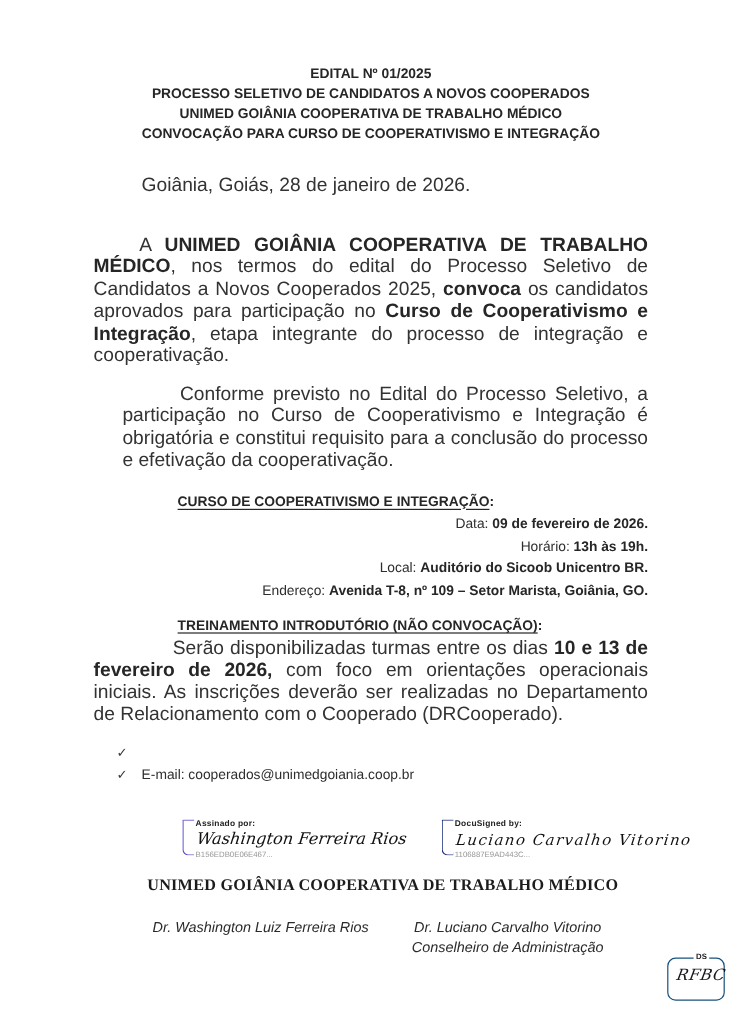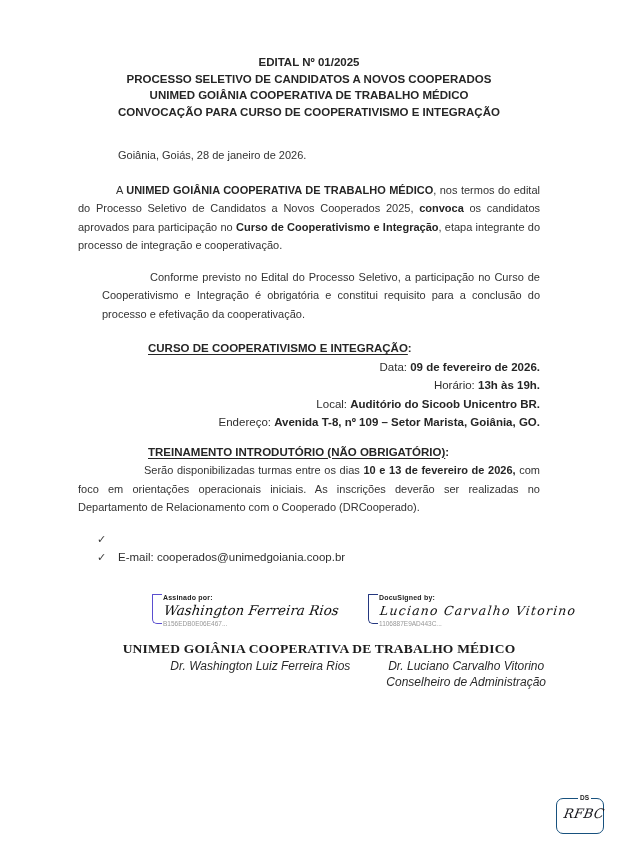--- a/index.html
+++ b/index.html
@@ -9,24 +9,24 @@
     font-family:"Liberation Sans", sans-serif;
     color:#2e2e2e;
   }
   .page { position:relative; width:618px; height:850px; background:#fff; }
   .content { padding:54px 78px 0 78px; }
 
   
   .doc-header { text-align:center; font-weight:bold; font-size:11.5px; line-height:16.5px; color:#262626; }
 
   
-  .line, .para { font-size:11px; line-height:18.5px; color:#333; }
+  .line, .para { font-size:16px; line-height:18.5px; color:#333; }
   .date-line { margin-top:26px; padding-left:40px; }
   .para { text-align:justify; }
-  .p1 { margin-top:16px; text-indent:38px; }
+  .p1 { margin-top:31px; text-indent:38px; }
   .p2 { margin-top:13px; text-indent:48px;margin-left:24px; }
   .b { font-weight:bold; color:#262626; }
 
   
   .section-heading { margin-top:16px; margin-left:70px; font-size:11.5px; line-height:18.5px; font-weight:bold; color:#262626; }
   .section-heading .u { text-decoration:underline; text-underline-offset:2px; }
   .section-heading.training { margin-top:11px; }
   .detail-row { margin-left:70px; font-size:11.5px; line-height:18.5px;text-align:right; }
   .detail-row .val { font-weight:bold; color:#262626; }
   .p-training { margin-top:0; text-indent:66px; }
@@ -47,21 +47,21 @@
     border-bottom-left-radius:5px; border-top-left-radius:1px; }
   .sig-label { display:block; font-size:7px; font-weight:bold; color:#222; line-height:9px; letter-spacing:0.2px; }
   .sig-name { display:block; font-family:"DejaVu Serif", serif; font-style:italic; font-size:13.5px; line-height:17px;
     color:#111; transform:skewX(-7deg); transform-origin:left bottom; white-space:nowrap; }
   .sig-block.right .sig-name { letter-spacing:1.2px; font-size:12.5px; }
   .sig-id { display:block; font-size:6.5px; color:#979797; line-height:8px; margin-top:1px; }
 
   .company-line { margin-top:5px; text-align:center; transform:translateX(10px);
     font-family:"Liberation Serif", serif; font-weight:bold; font-size:13.5px; line-height:17px; color:#1c1c1c; letter-spacing:0.2px; }
 
-  .signers-row { display:flex; justify-content:flex-end; gap:36px; margin-top:1px; transform:translateX(6px); }
+  .signers-row { display:flex; justify-content:center; gap:36px; margin-top:19px; transform:translateX(6px); }
   .signer { text-align:center; font-size:12px; line-height:16.5px; font-style:italic; color:#2a2a2a; }
 
   
   .stamp { position:absolute; left:556px; top:798px; width:48px; height:36px;
     border:1.7px solid; border-radius:7px; }
   .stamp-label { position:absolute; top:-5px; left:21px; background:#fff; padding:0 2px;
     font-size:6.5px; font-weight:bold; color:#222; line-height:8px; }
   .stamp-initials { position:absolute; left:7px; top:7px;
     font-family:"DejaVu Serif", serif; font-style:italic; font-size:13px; color:#16161c;
     transform:skewX(-10deg); letter-spacing:0.5px; }
@@ -99,21 +99,21 @@
     <div class="detail-row">
       <span>Local:</span>
       <span class="val">Auditório do Sicoob Unicentro BR.</span>
     </div>
     <div class="detail-row">
       <span>Endereço:</span>
       <span class="val">Avenida T-8, nº 109 – Setor Marista, Goiânia, GO.</span>
     </div>
 
     <div class="section-heading training">
-      <span class="u">TREINAMENTO INTRODUTÓRIO (NÃO OBRIGATÓRIO)</span><span>:</span>
+      <span class="u">TREINAMENTO INTRODUTÓRIO (NÃO CONVOCAÇÃO)</span><span>:</span>
     </div>
     <p class="para p-training"><span>Serão disponibilizadas turmas entre os dias </span><span class="b">10 e 13 de fevereiro de 2026,</span><span> com foco em orientações operacionais iniciais. As inscrições deverão ser realizadas no Departamento de Relacionamento com o Cooperado (DRCooperado).</span></p>
 
 
     <div class="checklist">
       <div class="check-item">
         <span class="check-glyph">✓</span>
       </div>
       <div class="check-item">
         <span class="check-glyph">✓</span>

